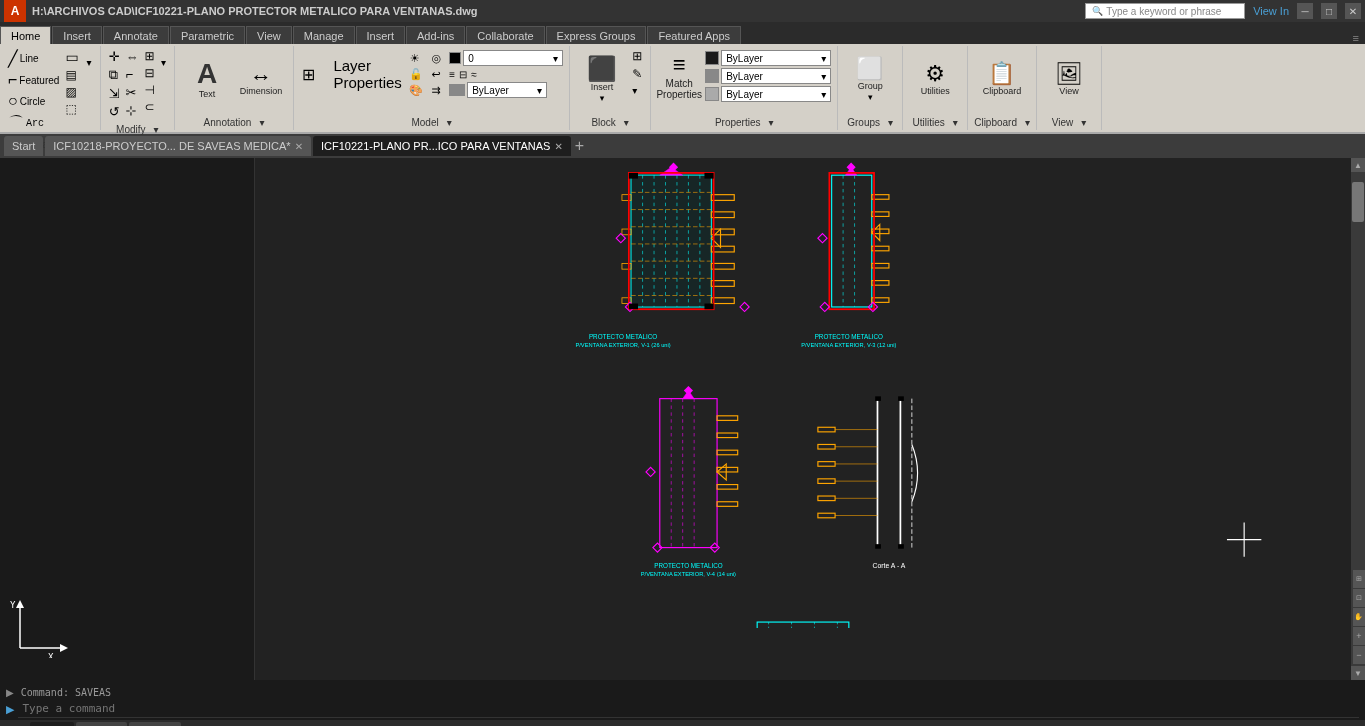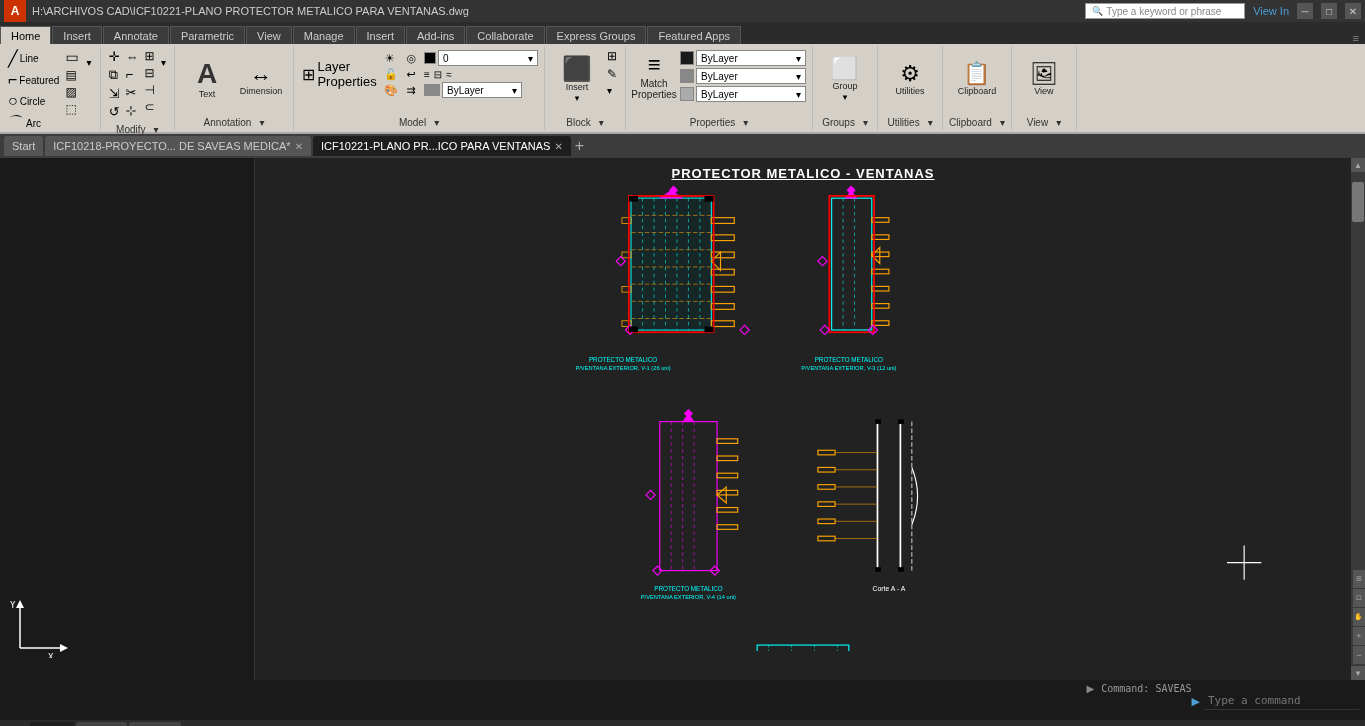--- a/index.html
+++ b/index.html
@@ -180,21 +180,21 @@
       border-radius: 2px 2px 0 0;
     }
     .layout-tab.active { background: #1e1e1e; color: #4a9fd4; }
     .add-layout { color: #aaa; font-size: 14px; cursor: pointer; margin-left: 2px; }
   </style>
 </head>
 <body>
 
 <div id="titlebar">
   <div class="logo">A</div>
-  <span style="font-size:11px; color:#ccc;">H:\ARCHIVOS CAD\ICF10221-PLANO PROTECTOR METALICO PARA VENTANAS.dwg</span>
+  <span style="font-size:11px; color:#ccc;font-weight:bold;">H:\ARCHIVOS CAD\ICF10221-PLANO PROTECTOR METALICO PARA VENTANAS.dwg</span>
   <div style="margin-left:auto; display:flex; align-items:center; gap:8px;">
     <div style="display:flex; align-items:center; background:#fff; border:1px solid #999; padding:1px 6px; height:16px; width:160px;">
       <span style="font-size:9px; color:#888; margin-right:3px;">🔍</span>
       <span style="font-size:10px; color:#888;">Type a keyword or phrase</span>
     </div>
     <span style="color:#4a9fd4; font-size:11px; cursor:pointer;">View In</span>
     <button class="win-btn" style="background:#555; border:none; color:#ccc; width:16px; height:16px; cursor:pointer; font-size:10px;">─</button>
     <button class="win-btn" style="background:#555; border:none; color:#ccc; width:16px; height:16px; cursor:pointer; font-size:10px;">□</button>
     <button class="win-btn" style="background:#555; border:none; color:#ccc; width:16px; height:16px; cursor:pointer; font-size:10px;">✕</button>
   </div>
@@ -231,21 +231,21 @@
         <div class="ribbon-btn-sm">
           <span style="font-size:16px;">⌐</span>
           <span style="font-size:10px;">Featured</span>
         </div>
         <div class="ribbon-btn-sm">
           <span style="font-size:16px;">○</span>
           <span>Circle</span>
         </div>
         <div class="ribbon-btn-sm">
           <span style="font-size:16px;">⌒</span>
-          <span style="font-size:10px;">Arc</span>
+          <span style="font-size:10px;font-family:Liberation Mono, monospace;">Arc</span>
         </div>
       </div>
 
       <div class="ribbon-col">
         <div class="ribbon-btn-sm">
           <span style="font-size:14px;">▭</span>
           <span style="font-size:9px;"></span>
         </div>
         <div class="ribbon-btn-sm">
           <span style="font-size:12px;">▤</span>
@@ -338,21 +338,21 @@
       <span style="cursor:pointer;">▾</span>
     </div>
   </div>
 
   <div class="ribbon-group" style="min-width:200px;">
     <div class="ribbon-group-content" style="flex-direction:column; gap:2px; padding-top:2px;">
 
       <div style="display:flex; gap:2px; align-items:center;">
         <div class="ribbon-btn-sm">
           <span style="font-size:16px;">⊞</span>
-          <span style="font-size:13px;">Layer<br>Properties</span>
+          <span style="font-size:15px;margin-left:16px;">Layer<br>Properties</span>
         </div>
         <div style="display:flex; flex-direction:column; gap:1px; margin-left:2px;">
           <div class="ribbon-btn-sm">
               <span style="font-size:11px;">☀</span>
             </div>
           <div class="ribbon-btn-sm">
               <span style="font-size:11px;">🔓</span>
             </div>
           <div class="ribbon-btn-sm">
               <span style="font-size:11px;">🎨</span>
@@ -541,21 +541,20 @@
         <line x1="10" y1="50" x2="10" y2="10" stroke="white" stroke-width="1.5"></line>
         <polygon points="50,46 58,50 50,54" fill="white"></polygon>
         <polygon points="6,10 10,2 14,10" fill="white"></polygon>
         <text x="38" y="62" fill="white" font-size="9" font-family="monospace">X</text>
         <text x="0" y="10" fill="white" font-size="9" font-family="monospace">Y</text>
       </svg>
     </div>
   </div>
 
   <div style="position:absolute; left:255px; right:14px; top:0; bottom:0; background:#222;">
-    <div class="drawing-title">PROTECTOR METALICO - VENTANAS</div>
 
     <svg id="cad-svg" viewBox="480 220 350 410" style="width:100%; height:90%;">
 
       <rect x="505" y="235" width="70" height="115" fill="none" stroke="cyan" stroke-width="1"></rect>
       <rect x="505" y="235" width="70" height="115" fill="#003333" opacity="0.3"></rect>
 
       <line x1="515" y1="235" x2="515" y2="350" stroke="#00ffff" stroke-width="0.5" stroke-dasharray="3,3"></line>
       <line x1="525" y1="235" x2="525" y2="350" stroke="#00ffff" stroke-width="0.5" stroke-dasharray="3,3"></line>
       <line x1="535" y1="235" x2="535" y2="350" stroke="#00ffff" stroke-width="0.5" stroke-dasharray="3,3"></line>
       <line x1="545" y1="235" x2="545" y2="350" stroke="#00ffff" stroke-width="0.5" stroke-dasharray="3,3"></line>
@@ -698,21 +697,21 @@
       <div class="scroll-btn" style="height:18px; width:12px; font-size:7px;">⊞</div>
       <div class="scroll-btn" style="height:18px; width:12px; font-size:7px;">⊡</div>
       <div class="scroll-btn" style="height:18px; width:12px; font-size:7px;">✋</div>
       <div class="scroll-btn" style="height:18px; width:12px; font-size:9px;">+</div>
       <div class="scroll-btn" style="height:18px; width:12px; font-size:9px;">−</div>
     </div>
     <div class="scroll-btn">▼</div>
   </div>
 </div>
 
-<div style="height:40px; background:#1a1a1a; display:flex; flex-direction:row; justify-content:flex-end; padding:2px 6px;">
+<div style="height:40px; background:#1a1a1a; display:flex; flex-direction:column; justify-content:flex-end; padding:2px 6px;">
   <div>
     <span style="color:#888; font-size:10px; margin-right:4px;">▶</span>
     <span style="color:#999; font-size:10px; font-family:monospace;">Command:  SAVEAS</span>
   </div>
   <div class="command-input">
     <span style="color:#4a9fd4; font-size:11px;">▶</span>
     <input class="command-input-box" type="text" style="background: rgb(26, 26, 26); border-top: none; border-right: none; border-left: none; border-image: initial; border-bottom: 1px solid rgb(51, 51, 51); color: rgb(255, 255, 255); font-size: 11px; font-family: monospace; padding: 1px 4px; flex: 1 1 0%; height: 18px; outline: none;" placeholder="Type a command">
   </div>
 </div>
 

